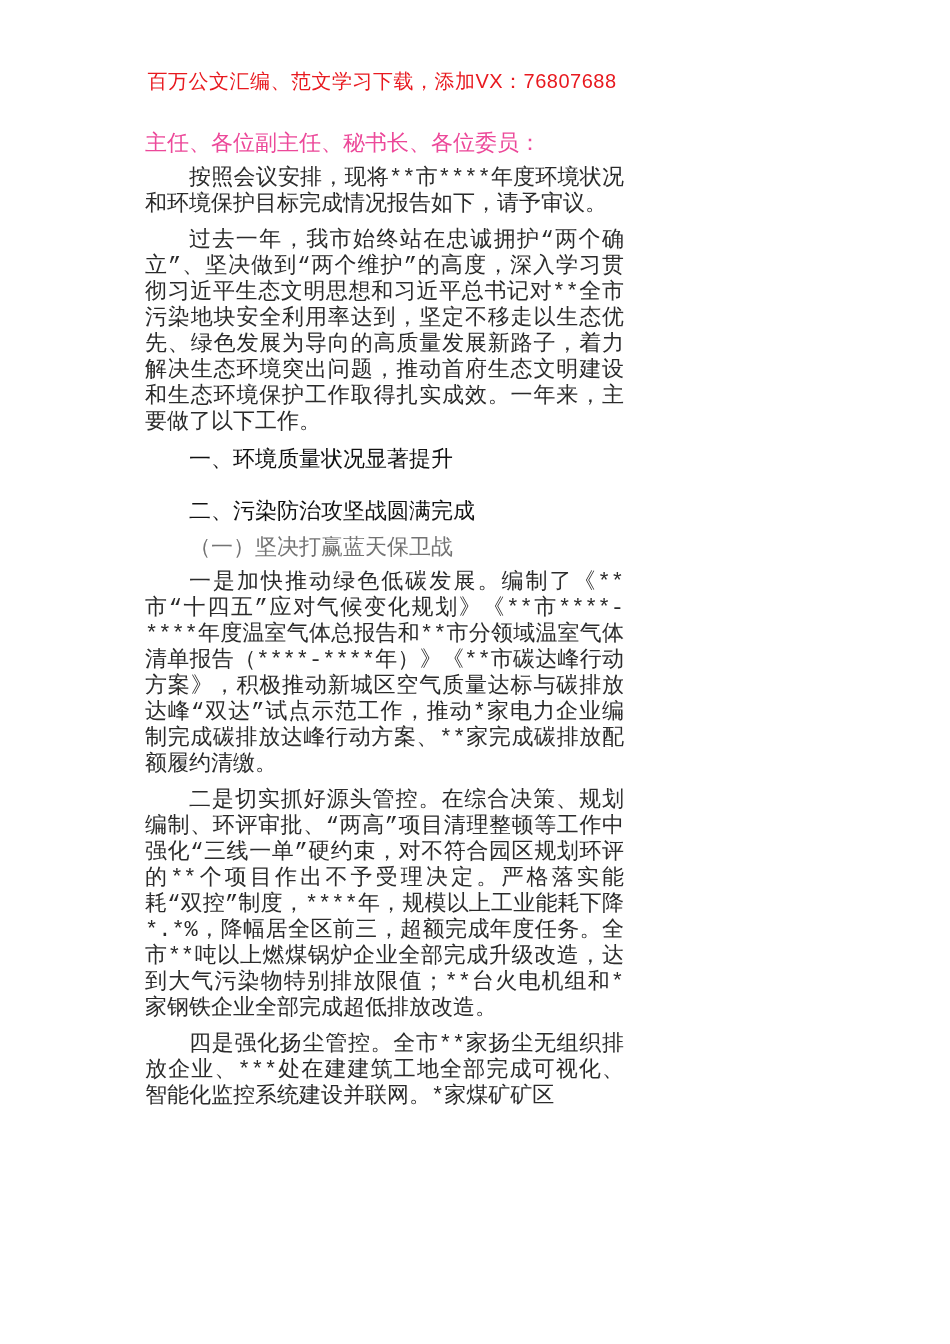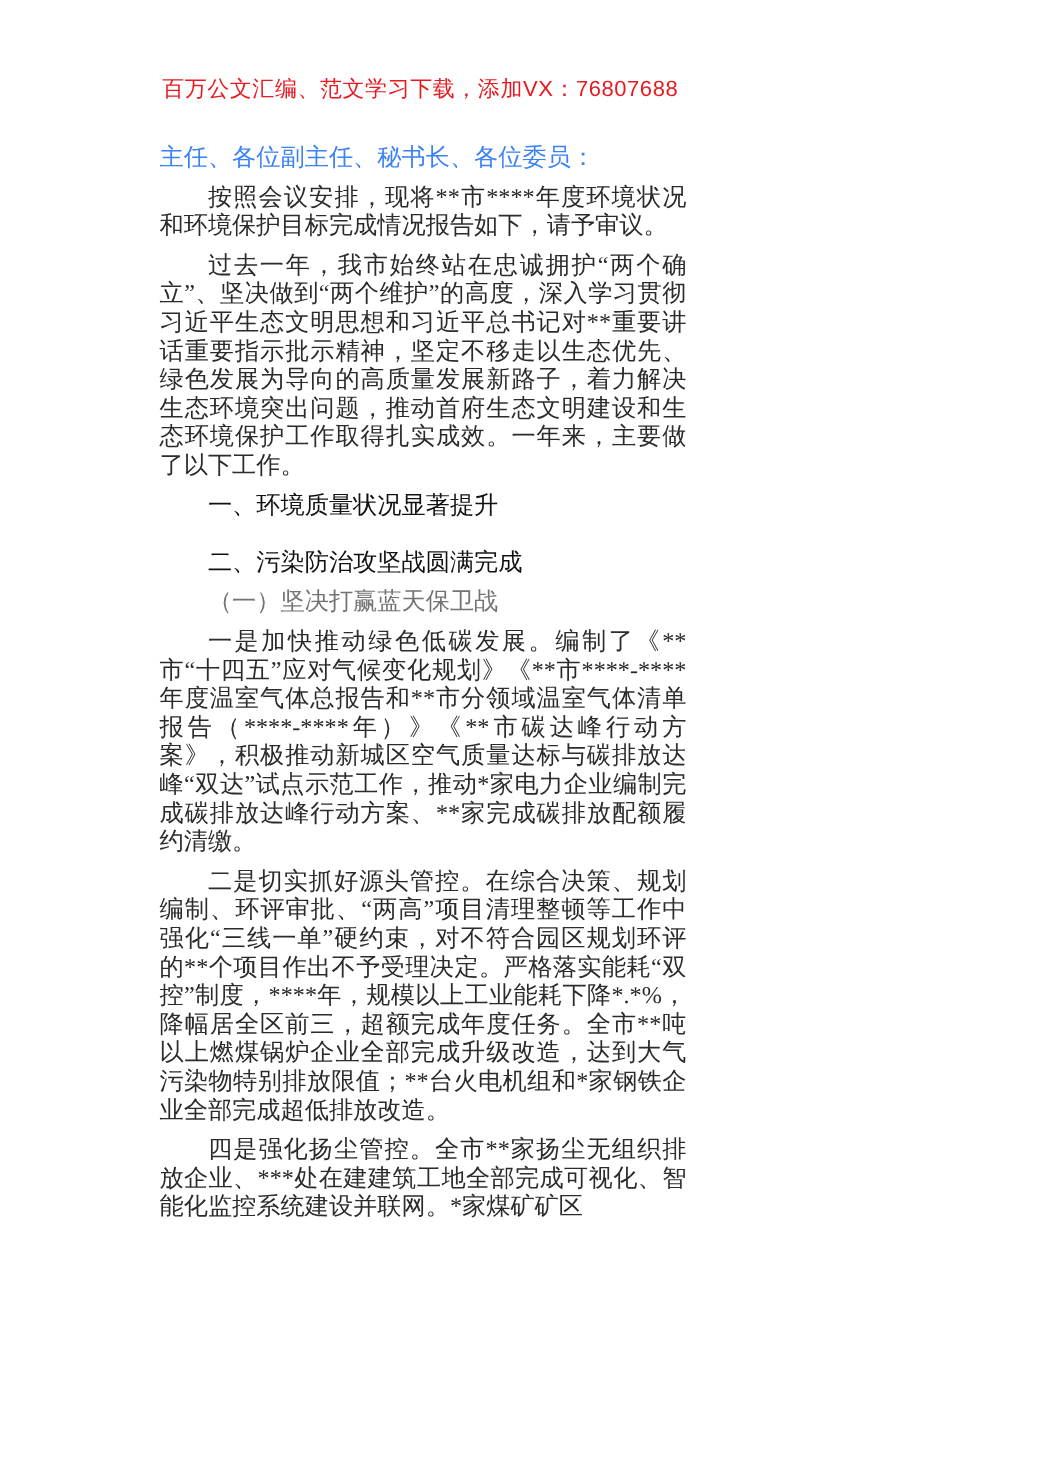--- a/index.html
+++ b/index.html
@@ -35,20 +35,21 @@
   }
 
   .salutation {
     margin: 0 0 10px 0;
     text-indent: 0;
   }
 
   .para {
     margin: 0 0 10px 0;
     text-indent: 2em;
+    font-family: Liberation Mono, monospace;
   }
 
   .h-major,
   .h-minor {
     font-weight: normal;
     margin: 0 0 10px 0;
     text-indent: 2em;
     font-size: 22px;
     line-height: 26px;
   }
@@ -56,25 +57,25 @@
 </head>
 <body>
 
 <div class="page">
 
   <div class="promo">
     <span style="color: rgb(232, 25, 31);">百万公文汇编、范文学习下载，添加VX：76807688</span>
   </div>
 
   <div class="content" style="color: rgb(43, 43, 43);">
-    <p class="salutation" style="color: #3b82f6;">主任、各位副主任、秘书长、各位委员：</p>
+    <p class="salutation" style="color: #ec4899;">主任、各位副主任、秘书长、各位委员：</p>
 
     <div id="doc-blocks">
         <p class="para">按照会议安排，现将**市****年度环境状况和环境保护目标完成情况报告如下，请予审议。</p>
-        <p class="para">过去一年，我市始终站在忠诚拥护“两个确立”、坚决做到“两个维护”的高度，深入学习贯彻习近平生态文明思想和习近平总书记对**重要讲话重要指示批示精神，坚定不移走以生态优先、绿色发展为导向的高质量发展新路子，着力解决生态环境突出问题，推动首府生态文明建设和生态环境保护工作取得扎实成效。一年来，主要做了以下工作。</p>
+        <p class="para">过去一年，我市始终站在忠诚拥护“两个确立”、坚决做到“两个维护”的高度，深入学习贯彻习近平生态文明思想和习近平总书记对**全市污染地块安全利用率达到，坚定不移走以生态优先、绿色发展为导向的高质量发展新路子，着力解决生态环境突出问题，推动首府生态文明建设和生态环境保护工作取得扎实成效。一年来，主要做了以下工作。</p>
         <div class="h-major" style="color: rgb(17, 17, 17);">一、环境质量状况显著提升</div>
         <div class="h-major" style="color: rgb(17, 17, 17); margin-top: 26px;">二、污染防治攻坚战圆满完成</div>
         <div class="h-minor" style="color: #737373;">（一）坚决打赢蓝天保卫战</div>
         <p class="para">一是加快推动绿色低碳发展。编制了《**市“十四五”应对气候变化规划》《**市****-****年度温室气体总报告和**市分领域温室气体清单报告（****-****年）》《**市碳达峰行动方案》，积极推动新城区空气质量达标与碳排放达峰“双达”试点示范工作，推动*家电力企业编制完成碳排放达峰行动方案、**家完成碳排放配额履约清缴。</p>
         <p class="para">二是切实抓好源头管控。在综合决策、规划编制、环评审批、“两高”项目清理整顿等工作中强化“三线一单”硬约束，对不符合园区规划环评的**个项目作出不予受理决定。严格落实能耗“双控”制度，****年，规模以上工业能耗下降*.*%，降幅居全区前三，超额完成年度任务。全市**吨以上燃煤锅炉企业全部完成升级改造，达到大气污染物特别排放限值；**台火电机组和*家钢铁企业全部完成超低排放改造。</p>
         <p class="para">四是强化扬尘管控。全市**家扬尘无组织排放企业、***处在建建筑工地全部完成可视化、智能化监控系统建设并联网。*家煤矿矿区</p>
       </div>
   </div>
 
 </div>

